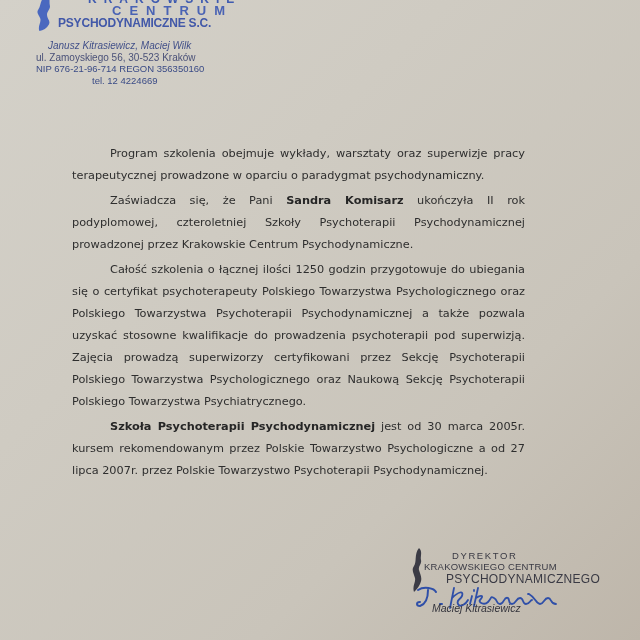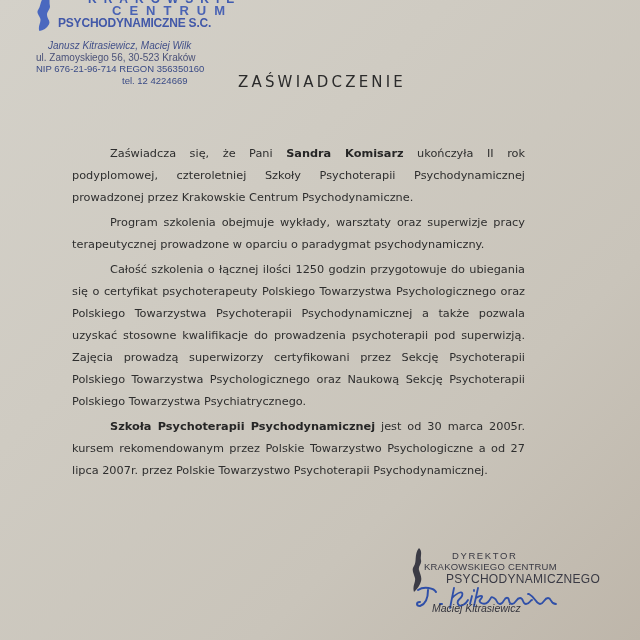--- a/index.html
+++ b/index.html
@@ -12,21 +12,21 @@
     
     .stamp { position: absolute; left: 30px; top: -8px; width: 240px; color: #3e58a8; }
     .stamp-logo { position: absolute; left: 5px; top: 2px; width: 24px; height: 38px; }
     .stamp-l1 { position: absolute; left: 58px; top: 0; font-family: "Liberation Sans", sans-serif; font-size: 12px; letter-spacing: 7px; font-weight: bold; color: #3f5bb0; white-space: nowrap; }
     .stamp-l2 { position: absolute; left: 82px; top: 11px; font-family: "Liberation Sans", sans-serif; font-size: 13px; letter-spacing: 8px; font-weight: bold; color: #4a63b4; white-space: nowrap; }
     .stamp-l3 { position: absolute; left: 28px; top: 24px; font-family: "Liberation Sans", sans-serif; font-size: 12px; font-weight: bold; color: #4258a8; white-space: nowrap; letter-spacing: -0.2px; }
     .stamp-sub { position: absolute; font-family: "Liberation Sans", sans-serif; font-size: 10px; color: #425089; white-space: nowrap; }
     .stamp-names { left: 18px; top: 48px; font-style: italic; }
     .stamp-addr { left: 6px; top: 60px; color: #4a5178; }
     .stamp-nip { left: 6px; top: 71px; font-size: 9.5px; color: #3a4b86; }
-    .stamp-tel { left: 62px; top: 83px; font-size: 9.5px; color: #3a4b86; margin-left: 30px; }
+    .stamp-tel { left: 62px; top: 83px; font-size: 9.5px; color: #3a4b86; }
 
     
     .title {
       position: absolute; left: 0; right: 0; top: 73px; text-align: center;
       font-family: "DejaVu Sans", sans-serif; font-size: 15px; letter-spacing: 3.2px;
       color: #2b2b2b; padding-left: 4px;
     }
 
     
     .body-text {
@@ -58,27 +58,26 @@
     </svg>
     <div class="stamp-l1">KRAKOWSKIE</div>
     <div class="stamp-l2">CENTRUM</div>
     <div class="stamp-l3">PSYCHODYNAMICZNE S.C.</div>
     <div class="stamp-sub stamp-names">Janusz Kitrasiewicz, Maciej Wilk</div>
     <div class="stamp-sub stamp-addr">ul. Zamoyskiego 56, 30-523 Kraków</div>
     <div class="stamp-sub stamp-nip">NIP 676-21-96-714  REGON 356350160</div>
     <div class="stamp-sub stamp-tel">tel. 12 4224669</div>
   </div>
 
-  <div class="title">ZAŚWIADCZENIE</div>
 
   <div class="body-text">
+    <p>Program szkolenia obejmuje wykłady, warsztaty oraz superwizje  pracy terapeutycznej prowadzone w oparciu o paradygmat psychodynamiczny.</p>
     <p>
       <span>Zaświadcza się, że Pani </span><b>Sandra Komisarz</b><span> ukończyła II rok podyplomowej, czteroletniej Szkoły Psychoterapii Psychodynamicznej prowadzonej przez Krakowskie Centrum Psychodynamiczne.</span>
     </p>
-    <p>Program szkolenia obejmuje wykłady, warsztaty oraz superwizje  pracy terapeutycznej prowadzone w oparciu o paradygmat psychodynamiczny.</p>
     <p class="p3">Całość szkolenia o łącznej ilości 1250 godzin przygotowuje do ubiegania się o certyfikat psychoterapeuty Polskiego Towarzystwa Psychologicznego oraz Polskiego Towarzystwa Psychoterapii Psychodynamicznej a także pozwala uzyskać stosowne kwalifikacje do prowadzenia psychoterapii pod superwizją. Zajęcia prowadzą superwizorzy certyfikowani przez Sekcję Psychoterapii Polskiego Towarzystwa Psychologicznego oraz Naukową Sekcję Psychoterapii Polskiego Towarzystwa Psychiatrycznego.</p>
     <p>
       <b>Szkoła Psychoterapii Psychodynamicznej</b><span> jest od 30 marca 2005r. kursem rekomendowanym przez Polskie Towarzystwo Psychologiczne a od 27 lipca 2007r. przez Polskie Towarzystwo Psychoterapii Psychodynamicznej.</span>
     </p>
   </div>
 
   <div class="sig">
     <svg class="sig-logo" viewBox="0 0 14 44">
       <path d="M7 0 C11 4 8 8 9 12 C10 16 6 18 7 22 C8 26 11 30 8 36 C6 40 4 42 2 44 C0 38 4 34 3 30 C2 26 -1 22 2 18 C5 14 2 6 7 0 Z" fill="#3b3b45"></path>
     </svg>

